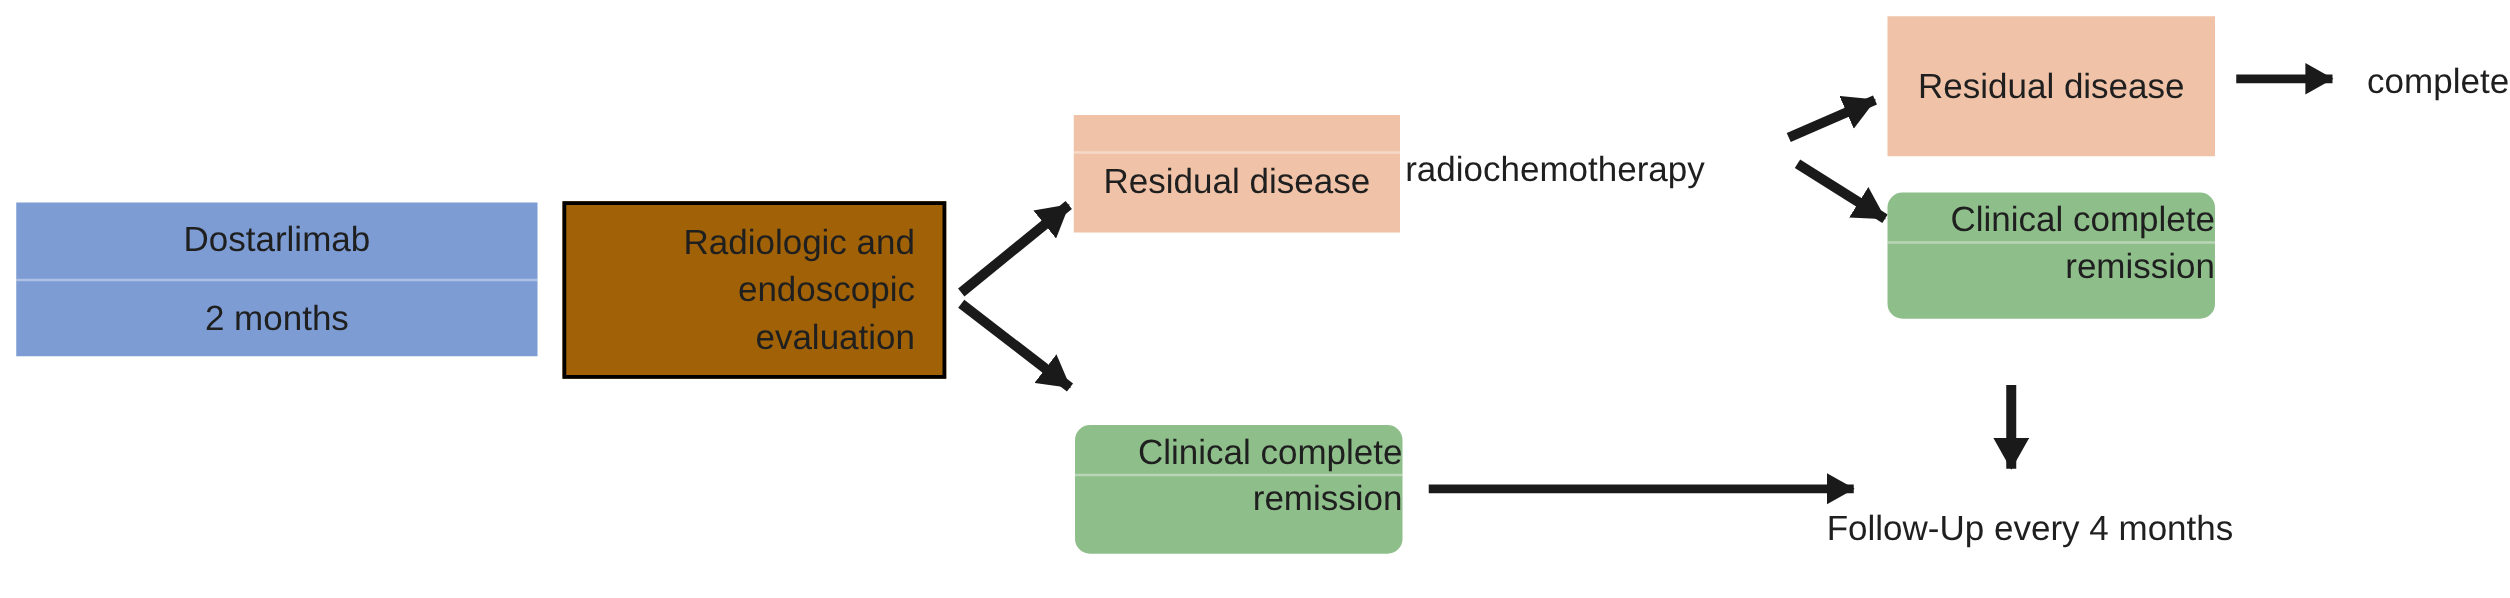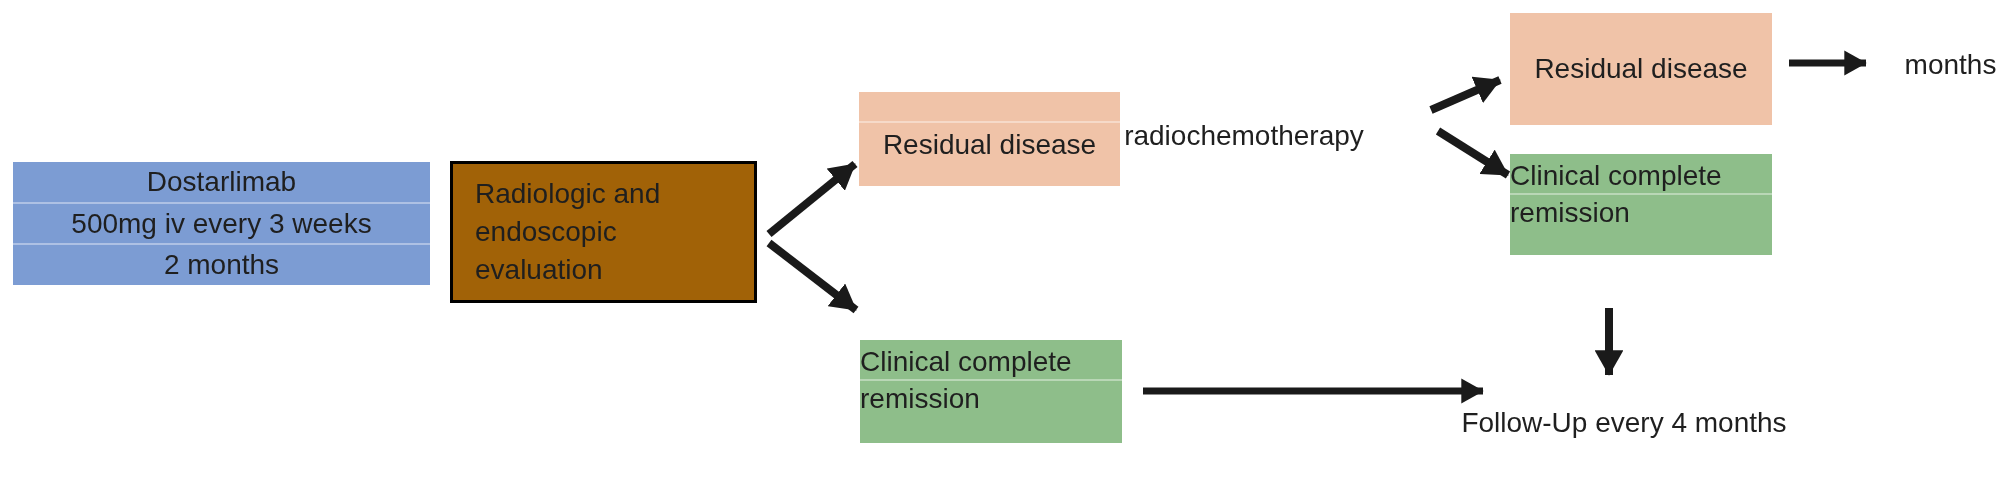--- a/index.html
+++ b/index.html
@@ -6,24 +6,24 @@
     --blue:#7C9CD3; --orange:#F0C3A8; --green:#8EBE8A;
     --text:#1F1F1F; --arrow:#1A1A1A; --bg:#FFFFFF;
   }
   html,body{margin:0;padding:0;background:#fff;}
   .canvas{
     position:relative;width:2008px;height:478px;background:var(--bg);
     font-family:"Liberation Sans","DejaVu Sans",sans-serif;
     font-size:28px;color:var(--text);overflow:hidden;
   }
   .arrows{position:absolute;left:0;top:0;width:2008px;height:478px;color:var(--arrow);pointer-events:none;}
-  .node{position:absolute;box-sizing:border-box;text-align:left;}
+  .node{position:absolute;box-sizing:border-box;text-align:right;}
   .fill-blue{background:var(--blue);}
   .fill-orange{background:var(--orange);}
-  .fill-green{background:var(--green);}
+  .fill-green{background:var(--green);border-radius:12px;}
   .hairline{position:absolute;left:0;right:0;height:2px;background:rgba(255,255,255,.38);pointer-events:none;}
 
   
   .box-dostarlimab{left:13px;top:162px;width:417px;height:123px;display:flex;flex-direction:column;}
   .box-dostarlimab .brow{flex:1;display:flex;align-items:center;justify-content:center;}
   .box-dostarlimab .brow + .brow{border-top:2px solid rgba(255,255,255,.38);}
 
   
   .box-evaluation{
     left:450px;top:161px;width:307px;height:142px;border:3px solid #000;background:#a16207;
@@ -64,40 +64,39 @@
     <line x1="769" y1="243" x2="856" y2="310" stroke="currentColor" stroke-width="8" marker-end="url(#ah)"></line>
     <line x1="1431" y1="110" x2="1500" y2="80" stroke="currentColor" stroke-width="8" marker-end="url(#ah)"></line>
     <line x1="1438" y1="131" x2="1508" y2="175" stroke="currentColor" stroke-width="8" marker-end="url(#ah)"></line>
     <line x1="1789" y1="63" x2="1866" y2="63" stroke="currentColor" stroke-width="7" marker-end="url(#ah)"></line>
     <line x1="1143" y1="391" x2="1483" y2="391" stroke="currentColor" stroke-width="7" marker-end="url(#ah)"></line>
     <line x1="1609" y1="308" x2="1609" y2="375" stroke="currentColor" stroke-width="8" marker-end="url(#ah)"></line>
   </svg>
 
   <div class="node fill-blue box-dostarlimab">
     <div class="brow">Dostarlimab</div>
-    <div class="brow">500mg iv every 3 weeks</div>
     <div class="brow">2 months</div>
   </div>
 
   <div class="node box-evaluation">
     <span>Radiologic and endoscopic evaluation</span>
   </div>
 
   <div class="node fill-orange box-residual-mid">
     <div class="hairline"></div>
     <span>Residual disease</span>
   </div>
 
   <div class="flabel label-radiochemotherapy">radiochemotherapy</div>
 
   <div class="node fill-orange box-residual-top">
     <span>Residual disease</span>
   </div>
 
-  <div class="flabel label-surgery">months</div>
+  <div class="flabel label-surgery">complete</div>
 
   <div class="node fill-green box-ccr-right">
     <div class="hairline"></div>
     <span>Clinical complete remission</span>
   </div>
 
   <div class="node fill-green box-ccr-bottom">
     <div class="hairline"></div>
     <span>Clinical complete remission</span>
   </div>

